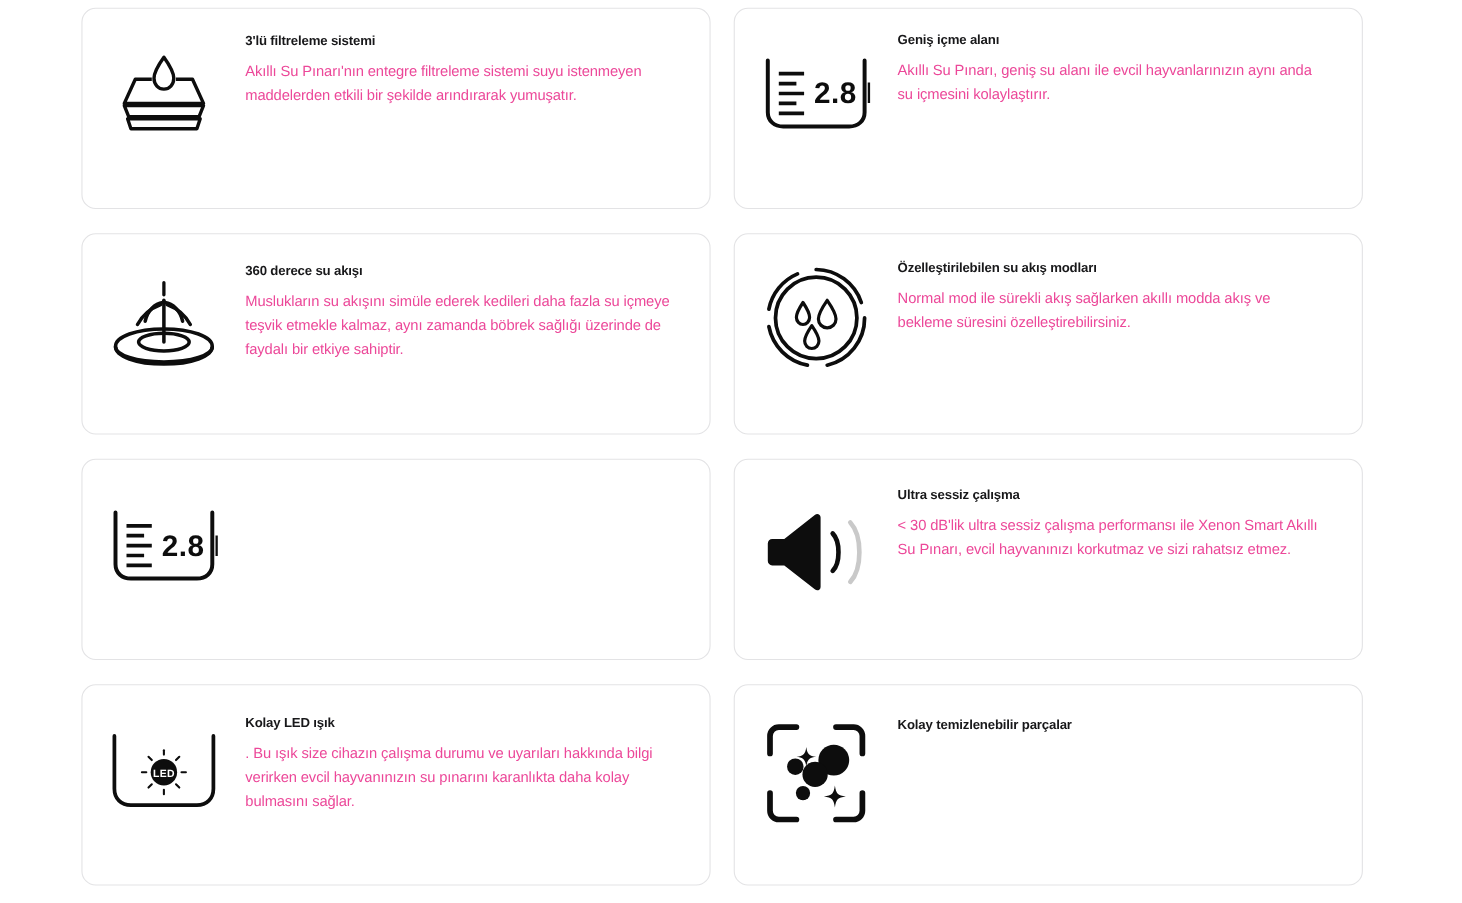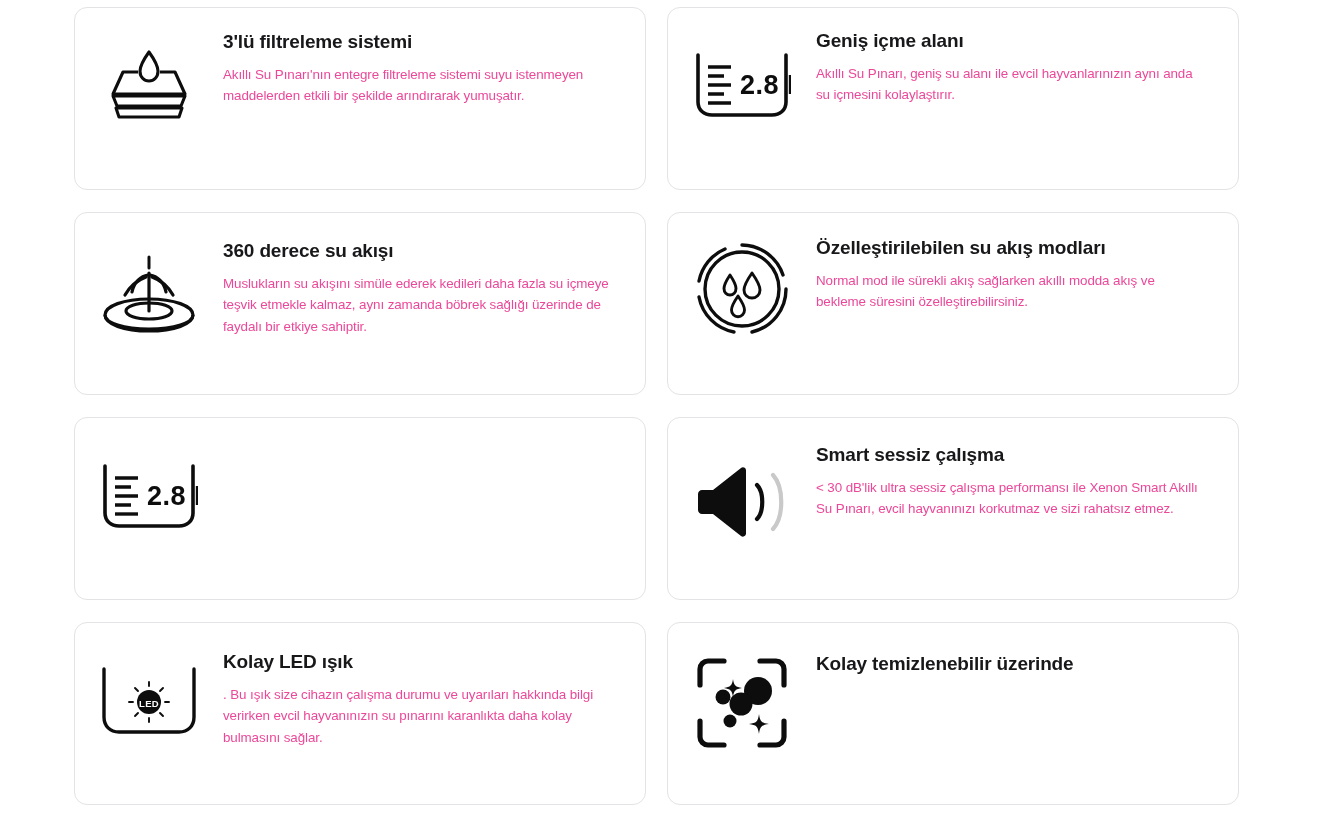--- a/index.html
+++ b/index.html
@@ -43,21 +43,21 @@
     padding-top: 38px;
   }
   .card-icon svg { display: block; }
 
   .card-body {
     flex: 1 1 auto;
     padding: 21px 28px 0 0;
   }
 
   .card-title {
-    font-size: 19px;
+    font-size: 12px;
     font-weight: bold;
     color: #18181a;
     letter-spacing: -0.15px;
     line-height: 1.35;
     margin-bottom: 9px;
   }
 
   .card-desc {
     font-size: 13.4px;
     font-weight: normal;
@@ -183,21 +183,21 @@
 
   <div class="feature-card c-quiet">
     <div class="card-icon">
       <svg width="96" height="78" viewBox="0 0 96 78" fill="none" xmlns="http://www.w3.org/2000/svg">
         <path d="M8 27 C5.8 27 4 28.8 4 31 L4 47 C4 49.2 5.8 51 8 51 L19 51 L47 73 C49 74.6 52 73.2 52 70.6 L52 7.4 C52 4.8 49 3.4 47 5 L19 27 Z" fill="#0d0d0d"></path>
         <path d="M63 22 C70 29 70 49 63 56" stroke="#0d0d0d" stroke-width="4.2" stroke-linecap="round" fill="none"></path>
         <path d="M79 12 C90 24 90 54 79 66" stroke="#c9c9c9" stroke-width="4.2" stroke-linecap="round" fill="none"></path>
       </svg>
     </div>
     <div class="card-body">
-      <div class="card-title">Smart sessiz çalışma</div>
+      <div class="card-title">Ultra sessiz çalışma</div>
       <div class="card-desc">&lt; 30 dB'lik ultra sessiz çalışma performansı ile Xenon Smart Akıllı Su Pınarı, evcil hayvanınızı korkutmaz ve sizi rahatsız etmez.</div>
     </div>
   </div>
 
   <div class="feature-card c-led">
     <div class="card-icon">
       <svg width="100" height="70" viewBox="0 0 100 70" fill="none" xmlns="http://www.w3.org/2000/svg">
         <path d="M5 2 L5 50 C5 59 11 65 20 65 L80 65 C89 65 95 59 95 50 L95 2" stroke="#0d0d0d" stroke-width="3.4" stroke-linecap="round" stroke-linejoin="round" fill="none"></path>
         <circle cx="50" cy="35" r="12" fill="#0d0d0d"></circle>
         <text x="50" y="39.5" text-anchor="middle" font-family="Liberation Sans, sans-serif" font-size="9.5" font-weight="bold" fill="#ffffff" letter-spacing="0.3">LED</text>
@@ -230,17 +230,17 @@
         </g>
         <circle cx="62" cy="34" r="14" fill="#0d0d0d"></circle>
         <circle cx="45" cy="47" r="11.5" fill="#0d0d0d"></circle>
         <circle cx="27" cy="40" r="7.5" fill="#0d0d0d"></circle>
         <circle cx="34" cy="64" r="6.5" fill="#0d0d0d"></circle>
         <path d="M37 22 C37.9 28.4 39.6 30.1 46 31 C39.6 31.9 37.9 33.6 37 40 C36.1 33.6 34.4 31.9 28 31 C34.4 30.1 36.1 28.4 37 22 Z" fill="#0d0d0d"></path>
         <path d="M63 57 C64 64.4 65.6 66.1 73 67 C65.6 67.9 64 69.6 63 77 C62 69.6 60.4 67.9 53 67 C60.4 66.1 62 64.4 63 57 Z" fill="#0d0d0d"></path>
       </svg>
     </div>
     <div class="card-body">
-      <div class="card-title">Kolay temizlenebilir üzerinde</div>
+      <div class="card-title">Kolay temizlenebilir parçalar</div>
     </div>
   </div>
 
 </div>
 
 </body></html>

